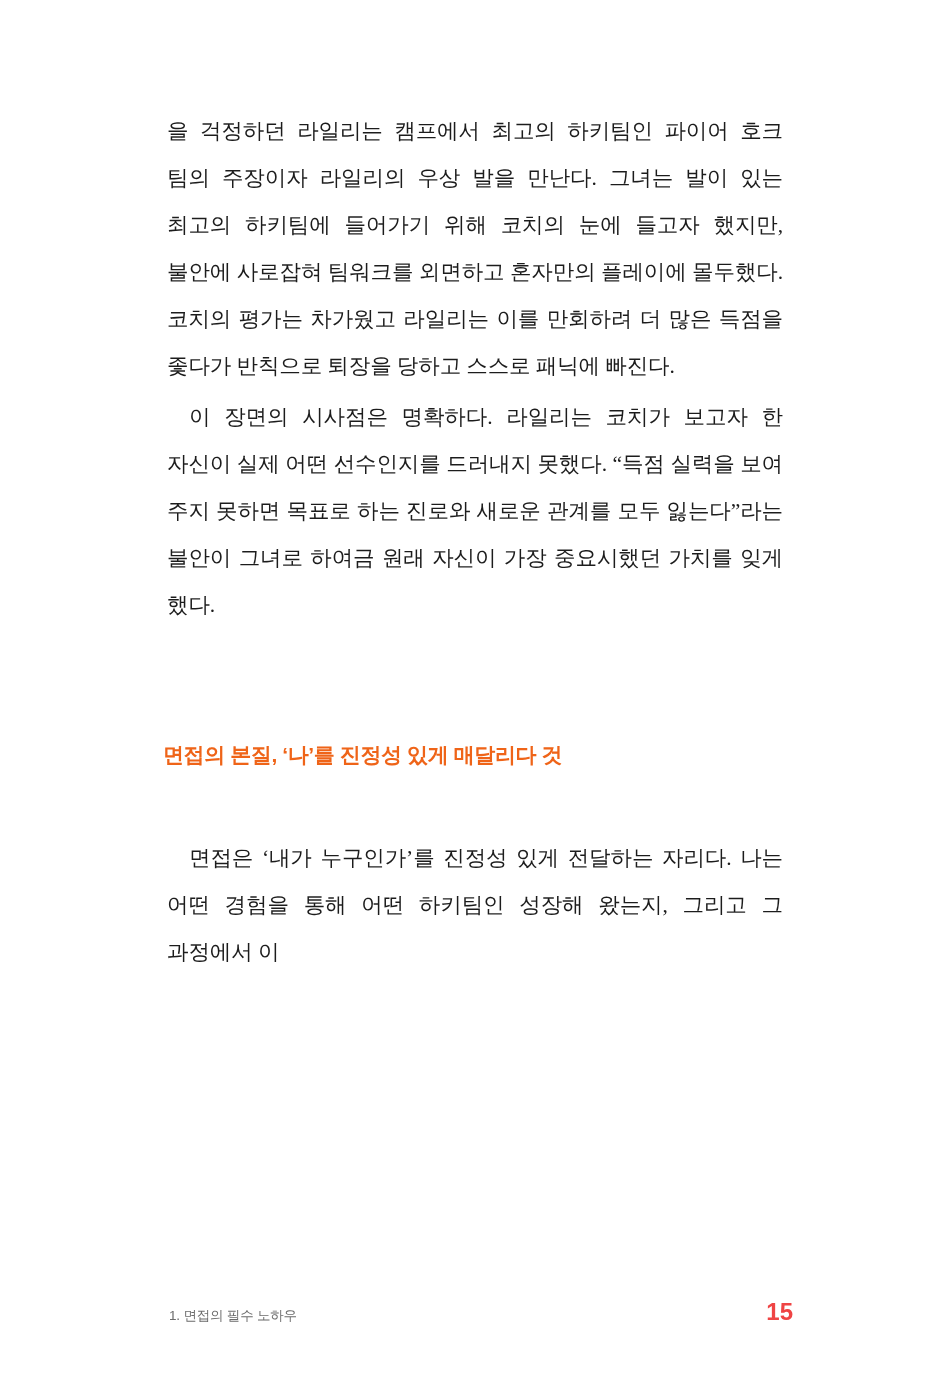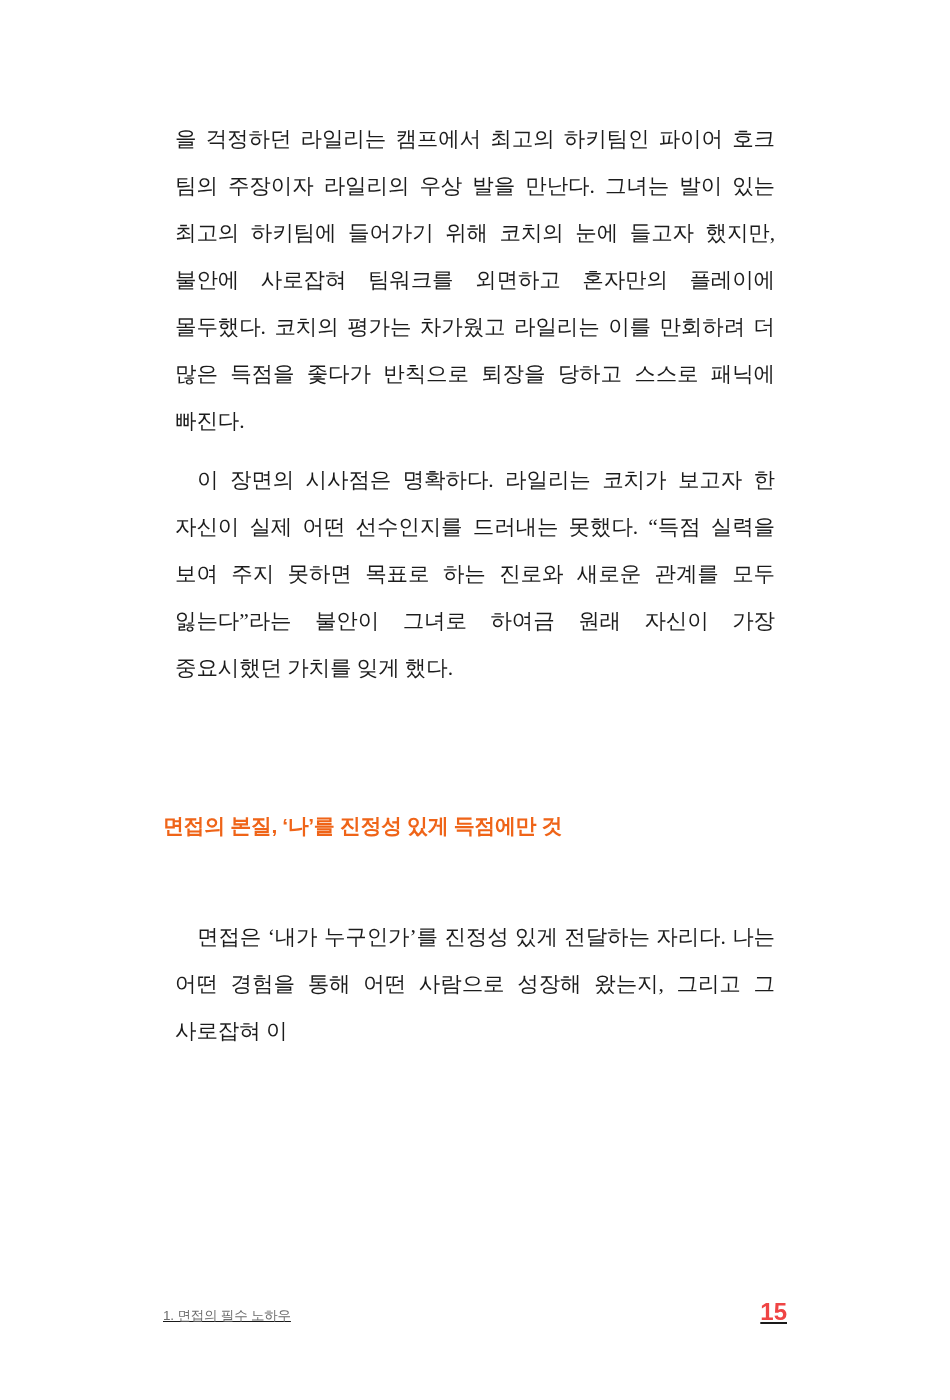--- a/index.html
+++ b/index.html
@@ -23,21 +23,21 @@
     height: 1400px;
     background: #ffffff;
   }
   .content {
     position: absolute;
     left: 163px;
     top: 104px;
     width: 624px;
   }
   p.body-par {
-    margin: 12px;
+    margin: 4px;
     font-size: 21.5px;
     line-height: 47px;
     text-align: justify;
     text-justify: inter-character;
     letter-spacing: -0.1px;
     word-break: keep-all;
     color: #1c1c1c;
   }
   p.indent {
     text-indent: 22px;
@@ -52,27 +52,26 @@
     text-align: left;
   }
   .gap-before-heading {
     height: 108px;
   }
   .gap-after-heading {
     height: 62px;
   }
   .footer {
     position: absolute;
-    left: 163px;
+    left: 169px;
     top: 1298px;
     width: 624px;
     display: flex;
     align-items: baseline;
     justify-content: space-between;
-    text-decoration: underline;
   }
   .footer-label {
     font-family: "Liberation Sans", "DejaVu Sans", sans-serif;
     font-size: 13.5px;
     color: #6c6c6c;
     letter-spacing: -0.2px;
   }
   .footer-page {
     font-family: "Liberation Sans", "DejaVu Sans", sans-serif;
     font-weight: bold;
@@ -82,30 +81,30 @@
 </style>
 </head>
 <body>
 
 <div class="page">
 
   <div class="content">
 
     <p class="body-par">을 걱정하던 라일리는 캠프에서 최고의 하키팀인 파이어 호크 팀의 주장이자 라일리의 우상 발을 만난다. 그녀는 발이 있는 최고의 하키팀에 들어가기 위해 코치의 눈에 들고자 했지만, 불안에 사로잡혀 팀워크를 외면하고 혼자만의 플레이에 몰두했다. 코치의 평가는 차가웠고 라일리는 이를 만회하려 더 많은 득점을 좇다가 반칙으로 퇴장을 당하고 스스로 패닉에 빠진다.</p>
 
-    <p class="body-par indent">이 장면의 시사점은 명확하다. 라일리는 코치가 보고자 한 자신이 실제 어떤 선수인지를 드러내는 못했다. “득점 실력을 보여 주지 못하면 목표로 하는 진로와 새로운 관계를 모두 잃는다”라는 불안이 그녀로 하여금 원래 자신이 가장 중요시했던 가치를 잊게 했다.</p>
+    <p class="body-par indent">이 장면의 시사점은 명확하다. 라일리는 코치가 보고자 한 자신이 실제 어떤 선수인지를 드러내지 못했다. “득점 실력을 보여 주지 못하면 목표로 하는 진로와 새로운 관계를 모두 잃는다”라는 불안이 그녀로 하여금 원래 자신이 가장 중요시했던 가치를 잊게 했다.</p>
 
 
     <div class="gap-before-heading"></div>
 
-    <h2 class="section-heading">면접의 본질, ‘나’를 진정성 있게 득점에만 것</h2>
+    <h2 class="section-heading">면접의 본질, ‘나’를 진정성 있게 매달리다 것</h2>
 
     <div class="gap-after-heading"></div>
 
-    <p class="body-par indent">면접은 ‘내가 누구인가’를 진정성 있게 전달하는 자리다. 나는 어떤 경험을 통해 어떤 사람으로 성장해 왔는지, 그리고 그 사로잡혀 이</p>
+    <p class="body-par indent">면접은 ‘내가 누구인가’를 진정성 있게 전달하는 자리다. 나는 어떤 경험을 통해 어떤 하키팀인 성장해 왔는지, 그리고 그 과정에서 이</p>
 
   </div>
 
   <div class="footer">
     <span class="footer-label">1. 면접의 필수 노하우</span>
     <span class="footer-page">15</span>
   </div>
 
 </div>
 

